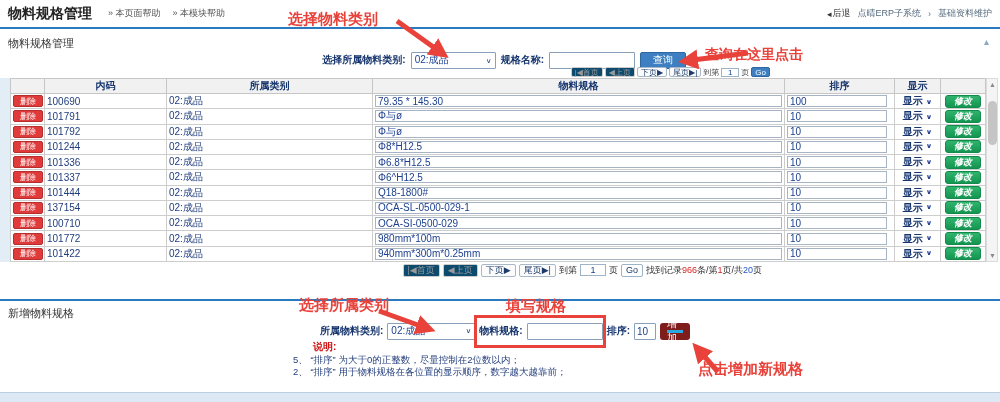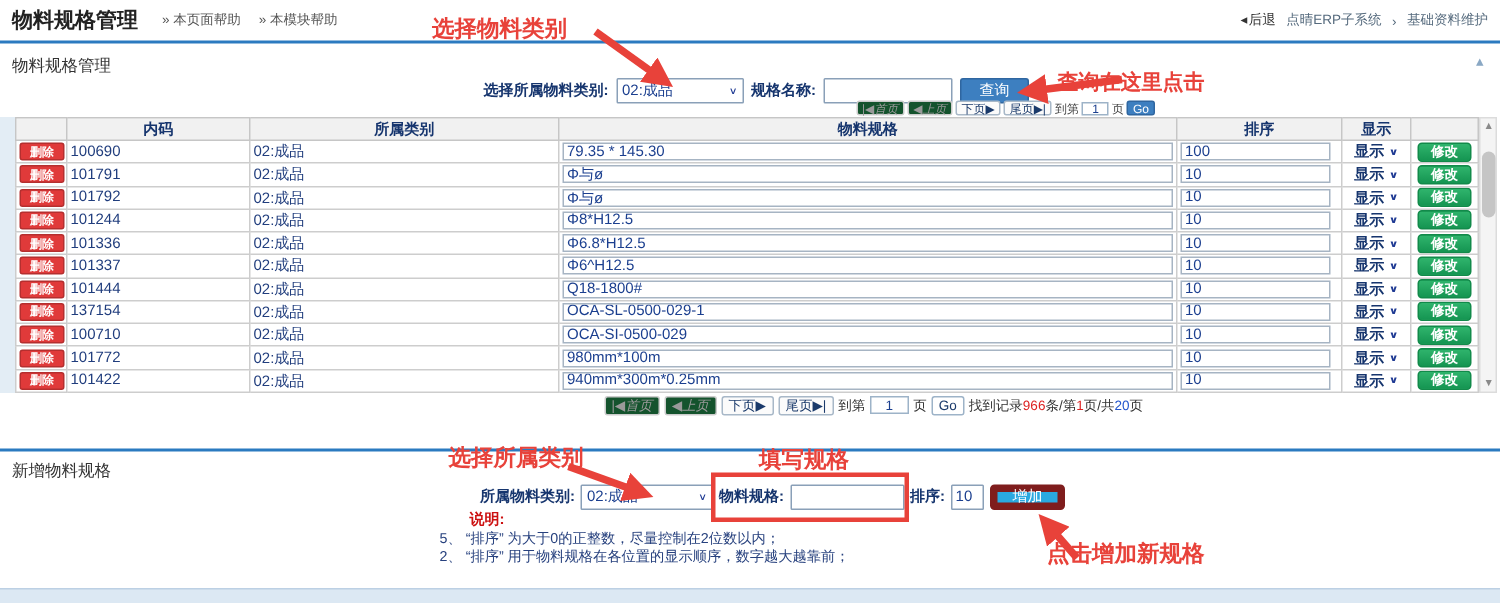--- a/index.html
+++ b/index.html
@@ -38,40 +38,40 @@
   .fake-select{height:17px;background:#fff;border:1px solid #8aa0b8;border-radius:1px;display:flex;align-items:center;justify-content:space-between;padding:0 3px;color:var(--navy);font-size:10px;}
   .sel-cat{width:85px;}
   .chev{color:#1f3a93;font-size:8px;transform:scaleY(.8);}
   .text-input{height:17px;border:1px solid #8aa0b8;border-radius:1px;font-size:10px;color:var(--navy);padding:0 2px;font-family:inherit;}
   .inp-specname{width:86px;}
   .btn{border-radius:2px;color:#fff;font-size:10px;display:flex;align-items:center;justify-content:center;cursor:pointer;font-family:inherit;}
   .btn-query{width:46px;height:17px;background:var(--btn-blue);border:1px solid #2f66a0;}
   
   .pg-top{position:absolute;left:0;top:67px;width:770px;height:10px;display:flex;justify-content:flex-end;align-items:center;gap:2px;font-size:8px;color:#444;}
   .pg-btn{border:1px solid #a8b8c8;background:#fbfbfb;border-radius:2px;padding:0 3px;height:10px;display:flex;align-items:center;color:#1a3a6b;cursor:pointer;}
-  .pg-btn.disabled{color:#999;border-color:#ccc;background:#14532d;cursor:default;font-style:italic;}
+  .pg-btn.disabled{color:#999;border-color:#ccc;background:#0c4a6e;cursor:default;}
   .pg-top .pg-input{width:18px;height:9px;font-size:8px;}
   .pg-go-blue{background:var(--btn-blue);color:#fff;border-color:#2f66a0;}
   
   .left-strip{position:absolute;left:0;top:78px;width:10px;height:184px;background:#e3edf5;}
   .table-wrap{position:absolute;left:10px;top:78px;width:988px;height:184px;display:flex;overflow:hidden;background:#fff;}
   table.grid{width:975px;border-collapse:collapse;table-layout:fixed;font-size:10px;}
   table.grid col.c1{width:34px}
   table.grid col.c2{width:122px}
   table.grid col.c3{width:206px}
   table.grid col.c4{width:412px}
   table.grid col.c5{width:110px}
   table.grid col.c6{width:46px}
   table.grid col.c7{width:45px}
   table.grid th{height:12px;background:#f1f1f1;border:1px solid #c6c6c6;color:var(--header-navy);font-weight:bold;font-size:10px;}
   table.grid td{height:15px;border:1px solid #cdcdcd;color:#203d7d;padding:0 2px;overflow:hidden;white-space:nowrap;}
   td.c-code{}
   td.c-cat{padding-left:4px;}
-  .btn-del{width:30px;height:12px;margin:0 auto;background:var(--btn-red);border:1px solid #b52f2f;border-radius:2px;color:#fff;font-size:8px;font-weight:bold;display:flex;align-items:center;justify-content:center;cursor:pointer;}
-  .btn-mod{width:36px;height:13px;margin:0 auto;background:linear-gradient(#2fb46c,#159552);border:1px solid #128a4a;border-radius:3px;color:#fff;font-size:9px;font-weight:bold;display:flex;align-items:center;justify-content:center;cursor:pointer;}
+  .btn-del{width:30px;height:12px;margin:0 auto;background:var(--btn-red);border:1px solid #b52f2f;border-radius:2px;color:#fff;font-size:8px;font-weight:normal;display:flex;align-items:center;justify-content:center;cursor:pointer;}
+  .btn-mod{width:36px;height:13px;margin:0 auto;background:linear-gradient(#2fb46c,#159552);border:1px solid #128a4a;border-radius:3px;color:#fff;font-size:9px;font-weight:bold;display:flex;align-items:center;justify-content:center;cursor:pointer;font-style:italic;}
   .cell-input{width:100%;height:12px;border:1px solid #a6b4c3;font-size:10px;color:var(--navy);padding:0 2px;font-family:inherit;background:#fff;}
   .sort-input{width:100px;}
   .disp-select{display:flex;align-items:center;justify-content:center;gap:3px;color:var(--header-navy);font-weight:bold;cursor:pointer;}
   
   .vscroll{width:13px;height:184px;background:#f4f4f4;border:1px solid #dcdcdc;position:relative;}
   .sb-arrow{position:absolute;left:0;width:11px;height:11px;font-size:7px;color:#8a8a8a;display:flex;align-items:center;justify-content:center;cursor:pointer;}
   .sb-up{top:0;}
   .sb-down{bottom:0;}
   .sb-thumb{position:absolute;left:1px;top:22px;width:9px;height:44px;background:#c5c5c5;border-radius:5px;cursor:grab;}
   
@@ -79,21 +79,21 @@
   .pg-bottom .pg-btn{height:13px;font-size:9px;padding:0 4px;}
   .pg-input{width:26px;height:12px;border:1px solid #9db3c8;font-size:9px;text-align:center;color:var(--navy);font-family:inherit;}
   .pg-go{border:1px solid #9db3c8;background:#fff;color:#1a3a6b;border-radius:2px;height:13px;padding:0 4px;display:flex;align-items:center;cursor:pointer;}
   .sum-red{color:#d22;}
   .sum-blue{color:#2255cc;}
   
   .form-row{position:absolute;left:320px;top:322px;height:18px;display:flex;align-items:center;gap:4px;font-size:10px;}
   .sel-cat2{width:88px;}
   .inp-spec2{width:76px;}
   .inp-sort2{width:22px;}
-  .btn-add{width:50px;height:17px;background:var(--btn-cyan);border:5px solid #7f1d1d;border-radius:3px;}
+  .btn-add{width:30px;height:17px;background:var(--btn-cyan);border:7px solid #7f1d1d;border-radius:3px;}
   .notes{position:absolute;left:293px;top:341px;font-size:9.5px;line-height:12px;color:#27417e;}
   .notes-title{color:#cc1111;font-weight:bold;font-size:10px;margin-bottom:1px;margin-left:20px;}
   .bottom-band{position:absolute;left:0;top:392px;width:1000px;height:10px;background:#dce8f3;border-top:1px solid #bcd0e4;}
   
   .anno{position:absolute;color:var(--annotation-red);font-weight:bold;z-index:50;white-space:nowrap;}
   #anno1{left:288px;top:10px;font-size:15px;}
   #anno2{left:705px;top:46px;font-size:14px;}
   #anno3{left:299px;top:296px;font-size:15px;}
   #anno4-label{left:506px;top:297px;font-size:15px;}
   #anno5{left:698px;top:360px;font-size:15px;}

